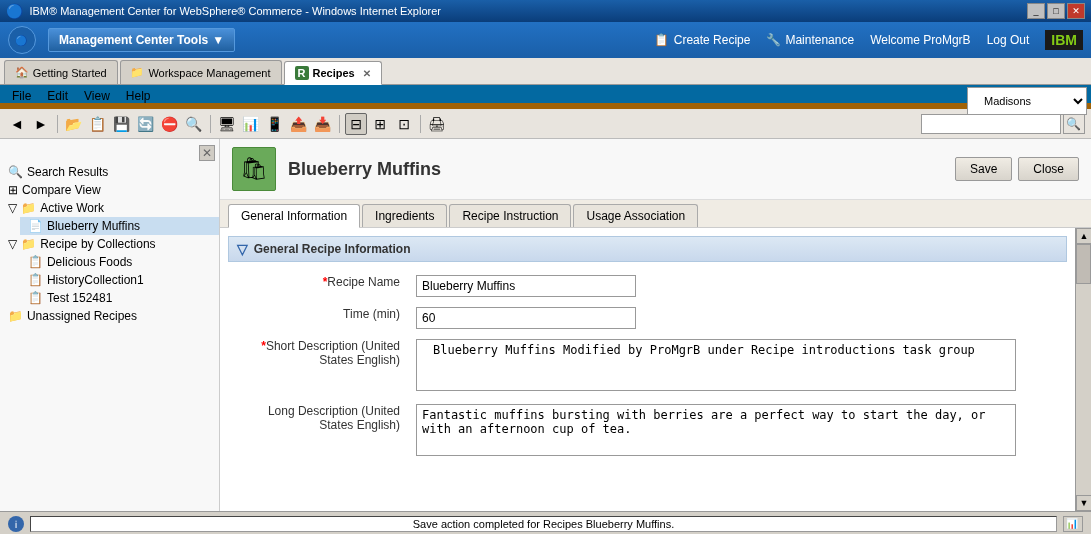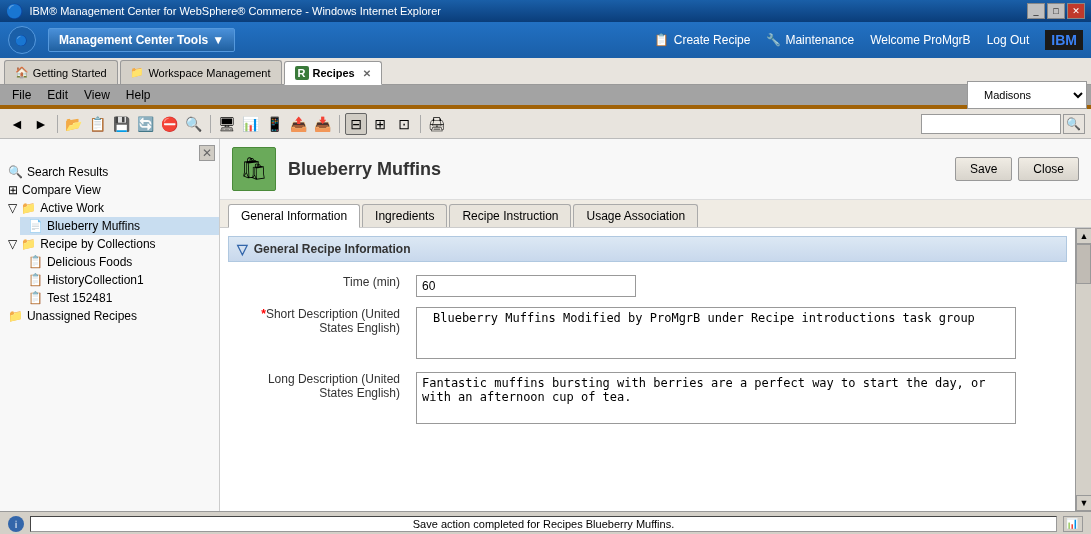--- a/index.html
+++ b/index.html
@@ -100,24 +100,24 @@
     }
     .tab-close {
       font-size: 10px;
       cursor: pointer;
       margin-left: 4px;
       color: #666;
     }
 
     
     .menu-bar {
-      background: #a3a3a3;
-      border-bottom: 4px solid #a16207;
-      display: flex;
-      align-items: center;
+      background: #0369a1;
+      border-bottom: 6px solid #a16207;
+      display: flex;
+      align-items: flex-start;
       padding: 2px 4px;
       height: 24px;
     }
     .menu-item {
       padding: 2px 8px;
       cursor: pointer;
       font-size: 12px;
     }
     .menu-right {
       margin-left: auto;
@@ -460,21 +460,21 @@
     <div class="header-action-item">
       <span>🔧</span>
       <span>Maintenance</span>
     </div>
     <div class="header-action-item">
       <span>Welcome ProMgrB</span>
     </div>
     <div class="header-action-item">
       <span>Log Out</span>
     </div>
-    <div style="background:#1a1a1a;color:#3b82f6;padding:2px 6px;font-size:14px;font-weight:bold;">IBM</div>
+    <div style="background:#1a1a1a;color:#84cc16;padding:2px 6px;font-size:14px;font-weight:bold;">IBM</div>
   </div>
 </div>
 
 <div class="tabs-row">
   <div class="tab">
     <span>🏠</span>
     <span>Getting Started</span>
   </div>
   <div class="tab">
     <span>📁</span>
@@ -603,20 +603,28 @@
       <div class="scroll-content">
         <div class="form-area">
 
           <div class="section-header">
             <span class="section-arrow">▽</span>
             <span>General Recipe Information</span>
           </div>
 
           <table class="form-table">
             <tbody>
+                <tr>
+              <td class="form-label">
+                <span class="required">*</span>Recipe Name
+              </td>
+              <td>
+                <input type="text" class="form-input" value="Blueberry Muffins" style="">
+              </td>
+            </tr>
             <tr>
               <td class="form-label">Time (min)</td>
               <td>
                 <input type="text" class="form-input" value="60" style="">
               </td>
             </tr>
             <tr>
               <td class="form-label" style="vertical-align:top;padding-top:5px;">
                 <span class="required">*</span>Short Description (United<br>States English)
               </td>

